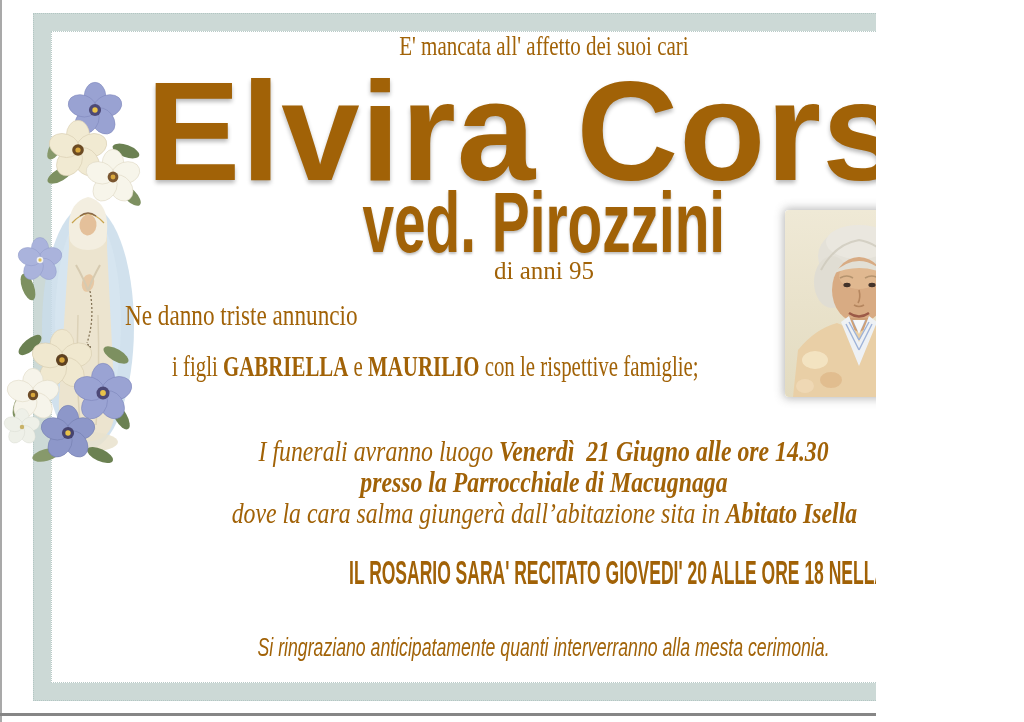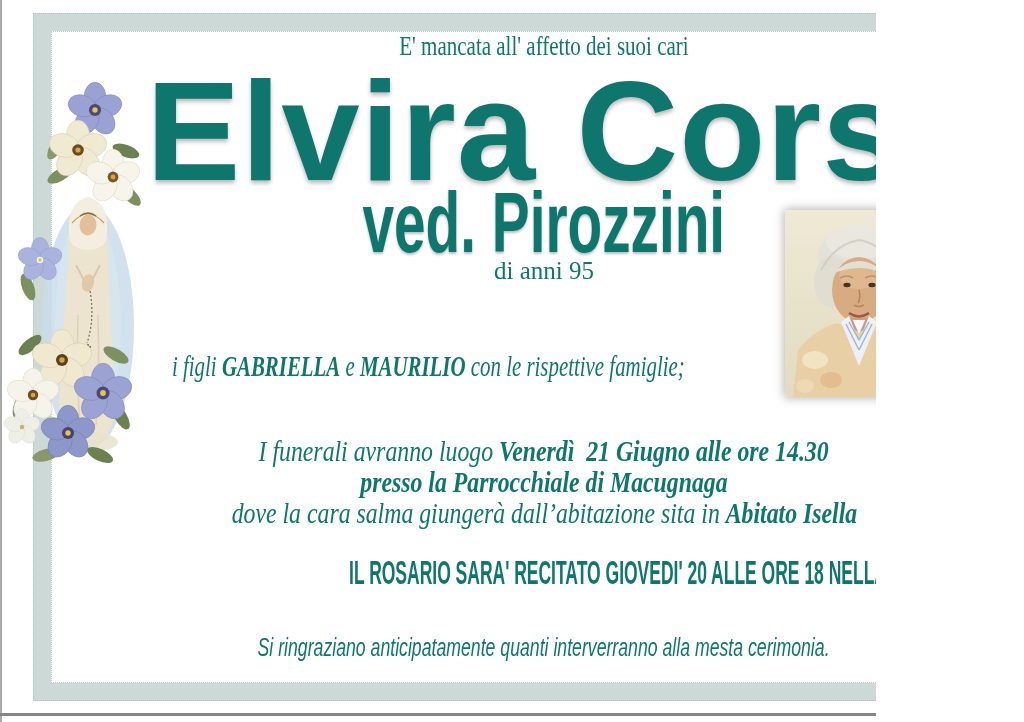--- a/index.html
+++ b/index.html
@@ -1,17 +1,17 @@
 <!DOCTYPE html>
 <html style="--frame: #ccd9d6; --text: #141414; --stamp_grey: #b2b2b2;"><head>
 <meta charset="utf-8">
 <style>
   html,body{margin:0;padding:0;background:#ffffff;}
   .page{position:relative;width:876px;height:722px;background:#fff;overflow:hidden;
-        font-family:"Liberation Serif",serif;color:#0f766e;}
+        font-family:"Liberation Serif",serif;color:#a16207;}
   .frame{position:absolute;left:33px;top:13px;width:977px;height:688px;box-sizing:border-box;
          border:18px solid var(--frame,#ccd9d6);outline:1px dotted #b3c6c3;outline-offset:-1px;}
   .frame::after{content:'';position:absolute;inset:0;border:1px dotted #b9cbc8;}
   .edge-left{position:absolute;left:0;top:0;width:2px;height:722px;background:#a9a9a9;}
   .edge-bottom{position:absolute;left:0;top:713px;width:1024px;height:3px;background:#868686;}
 
   .center{position:absolute;left:40px;width:1008px;text-align:center;white-space:nowrap;}
   .sx{display:inline-block;}
 
   .intro{top:30px;font-size:28px;}
@@ -23,21 +23,21 @@
 
   .widow{top:179px;font-family:"Liberation Sans",sans-serif;font-weight:bold;font-size:86px;line-height:1;
          text-shadow:0 2px 3px rgba(0,0,0,.25);}
   .widow .sx{transform:scaleX(.66);transform-origin:50% 50%;}
 
   .age{top:257px;font-size:25px;}
 
   .lead{position:absolute;left:125px;top:299px;font-size:29px;white-space:nowrap;}
   .lead .sx{transform:scaleX(.8);transform-origin:0 50%;}
 
-  .family{position:absolute;left:172px;top:350px;font-size:29px;font-style:italic;line-height:33px;white-space:nowrap;}
+  .family{position:absolute;left:172px;top:350px;font-size:29px;line-height:33px;white-space:nowrap;}
   .family .sx{transform:scaleX(.72);transform-origin:0 50%;}
   .family b{font-weight:bold;}
 
   .funeral{top:436px;font-size:29px;font-style:italic;line-height:31px;}
   .funeral .sx{transform:scaleX(.82);transform-origin:50% 50%;}
   .funeral b{font-weight:bold;}
   .pre{white-space:pre;}
 
   .rosary{top:553px;font-family:"Liberation Sans",sans-serif;font-weight:bold;font-size:33px;line-height:40px;}
   .rosary .sx{transform:scaleX(.53);transform-origin:50% 50%;}
@@ -210,20 +210,23 @@
   </div>
 
   <h1 class="center name">Elvira Corsi</h1>
 
   <div class="center widow">
     <span class="sx">ved. Pirozzini</span>
   </div>
 
   <div class="center age">di anni 95</div>
 
+  <div class="lead">
+    <span class="sx">Ne danno triste annuncio</span>
+  </div>
 
   <div class="family">
     <div><span class="sx"><span>i figli </span><b>GABRIELLA</b><span> e </span><b>MAURILIO</b><span> con le rispettive famiglie;</span></span></div>
   </div>
 
   <div class="center funeral">
     <div><span class="sx"><span>I funerali avranno luogo </span><b class="pre">Venerdì  21 Giugno alle ore 14.30</b></span></div>
     <div><span class="sx"><b>presso la Parrocchiale di Macugnaga</b></span></div>
     <div><span class="sx"><span>dove la cara salma giungerà dall’abitazione sita in </span><b>Abitato Isella</b></span></div>
   </div>

